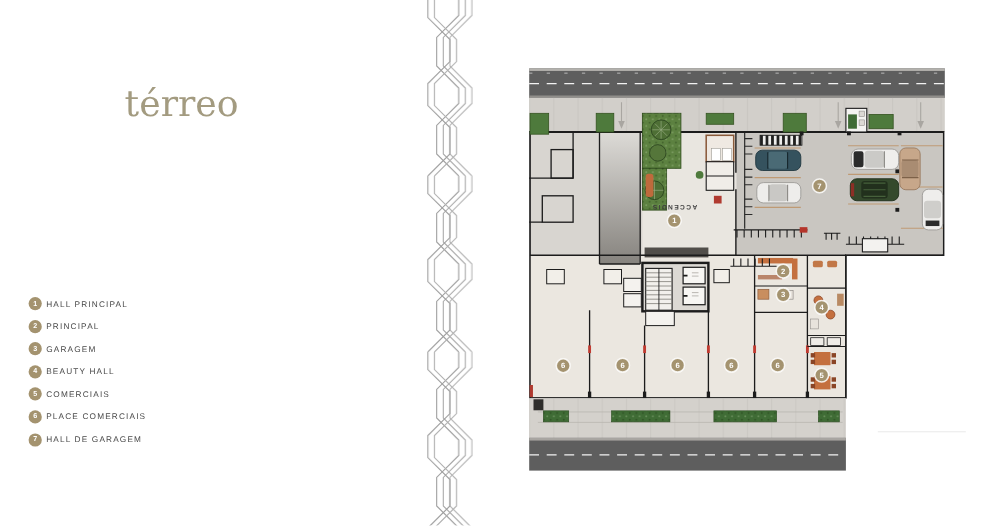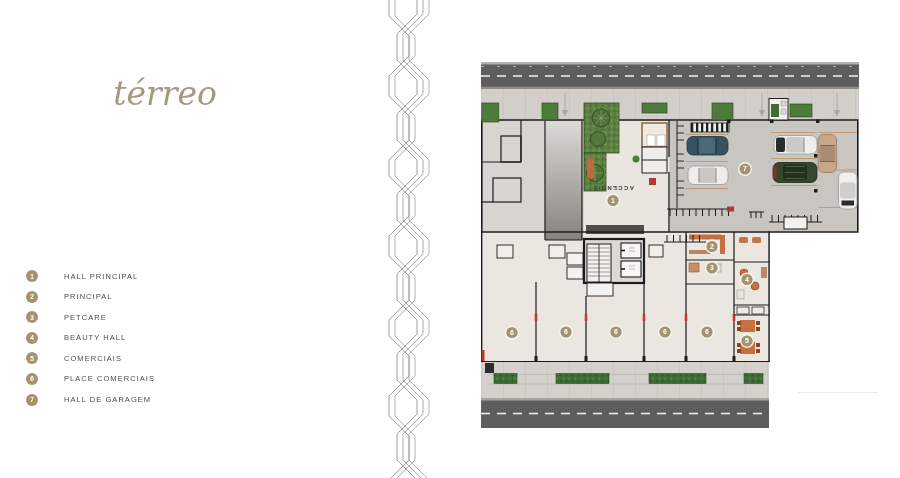--- a/index.html
+++ b/index.html
@@ -3,33 +3,33 @@
 <meta charset="utf-8">
 <style>
   html,body{margin:0;padding:0;background:#ffffff;}
   body{width:900px;height:478px;position:relative;overflow:hidden;
        font-family:"Liberation Sans",sans-serif;}
 
   
   .title-block{position:absolute;left:25px;top:82px;width:192px;}
   .title-main{font-size:31px;font-weight:200;letter-spacing:2.5px;
               color:var(--title,#3f3f3f);line-height:1.05;white-space:nowrap;}
-  .title-sub{font-family:"DejaVu Serif",serif;font-style:italic;font-weight:400;
+  .title-sub{font-family:"DejaVu Serif",serif;font-weight:400;
              font-size:33px;color:var(--accent-subtitle,#a39b80);
              text-align:right;margin-top:-6px;line-height:1.1;}
 
   
   .legend{position:absolute;left:26px;top:270px;}
   .legend-row{display:flex;align-items:center;height:12px;margin-bottom:8.6px;}
   .legend-badge{width:12px;height:12px;border-radius:50%;
                 background:var(--badge-bg,#a4936f);color:#fff;
                 font-size:6.5px;font-weight:bold;display:flex;
                 align-items:center;justify-content:center;flex:0 0 12px;}
   .legend-label{font-size:7.5px;letter-spacing:1.05px;color:var(--legend-text,#4a4a4a);
-                margin-left:26px;font-weight:500;white-space:nowrap;}
+                margin-left:4px;font-weight:500;white-space:nowrap;}
 
   
   .trace-strip{position:absolute;left:383px;top:0;}
 
   
   .plan-wrap{position:absolute;left:481px;top:62px;}
   .plan-wrap svg text{font-family:"Liberation Sans",sans-serif;}
   .badge-circle{fill:var(--badge-bg,#a4936f);stroke:rgba(255,255,255,.85);stroke-width:1.4;}
   .badge-num{fill:#ffffff;font-size:7px;font-weight:bold;text-anchor:middle;}
   .wall{stroke:var(--wall,#1c1c1c);fill:none;}
@@ -47,21 +47,21 @@
   <div class="legend-row">
     <span class="legend-badge">1</span>
     <span class="legend-label">HALL PRINCIPAL</span>
   </div>
   <div class="legend-row">
     <span class="legend-badge">2</span>
     <span class="legend-label">PRINCIPAL</span>
   </div>
   <div class="legend-row">
     <span class="legend-badge">3</span>
-    <span class="legend-label">PETCARE</span>
+    <span class="legend-label">GARAGEM</span>
   </div>
   <div class="legend-row">
     <span class="legend-badge">4</span>
     <span class="legend-label">BEAUTY HALL</span>
   </div>
   <div class="legend-row">
     <span class="legend-badge">5</span>
     <span class="legend-label">COMERCIAIS</span>
   </div>
   <div class="legend-row">

